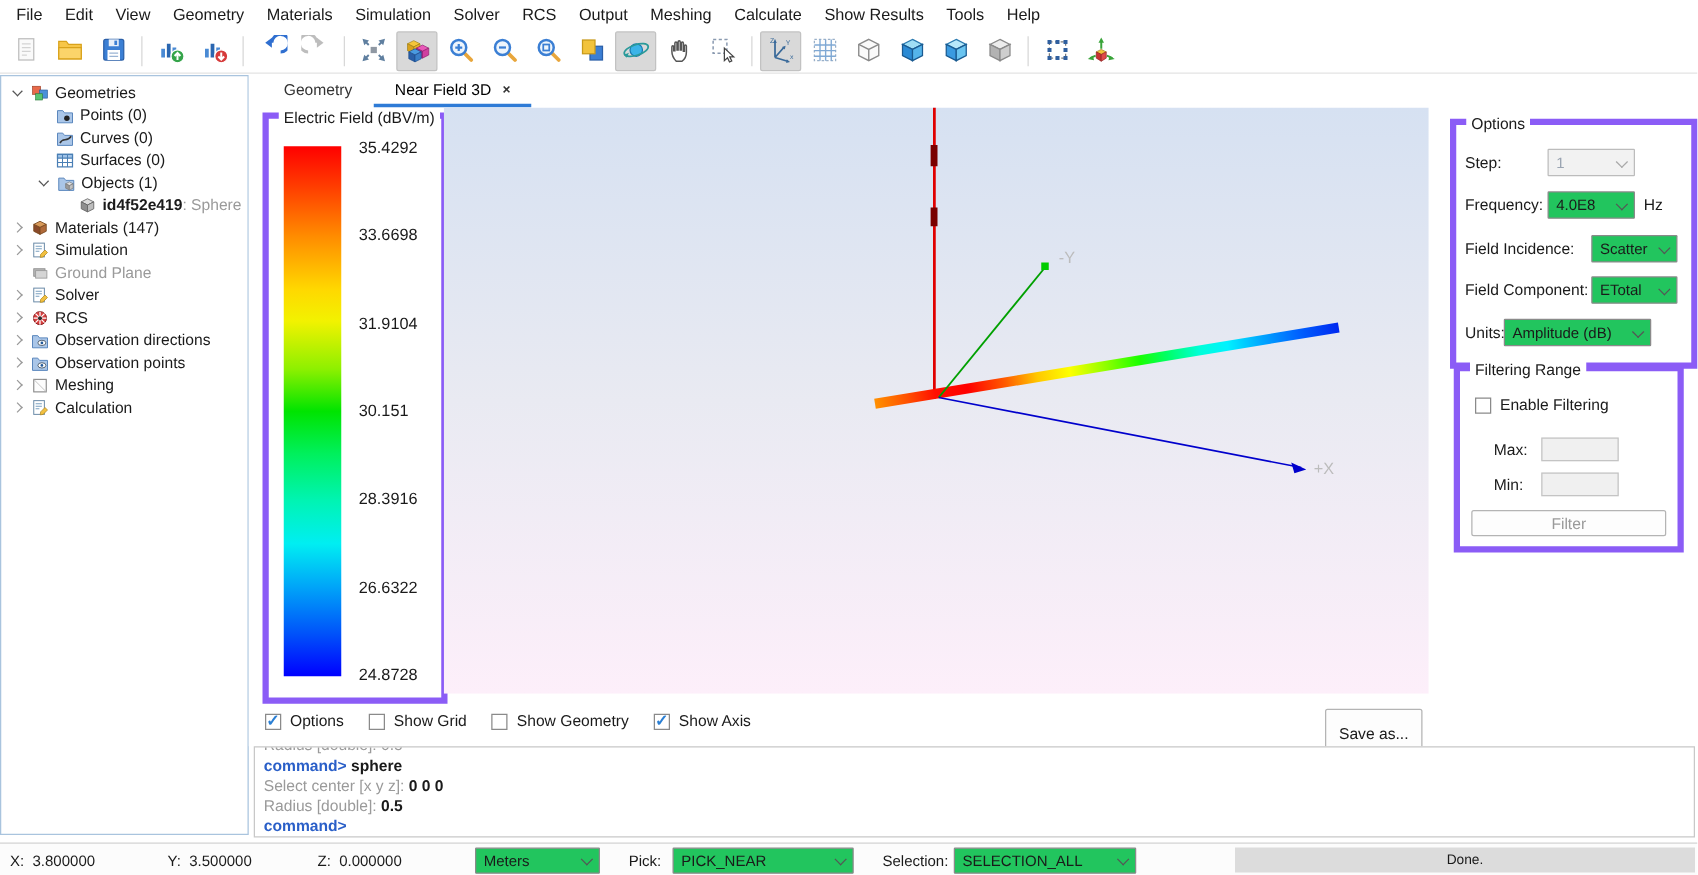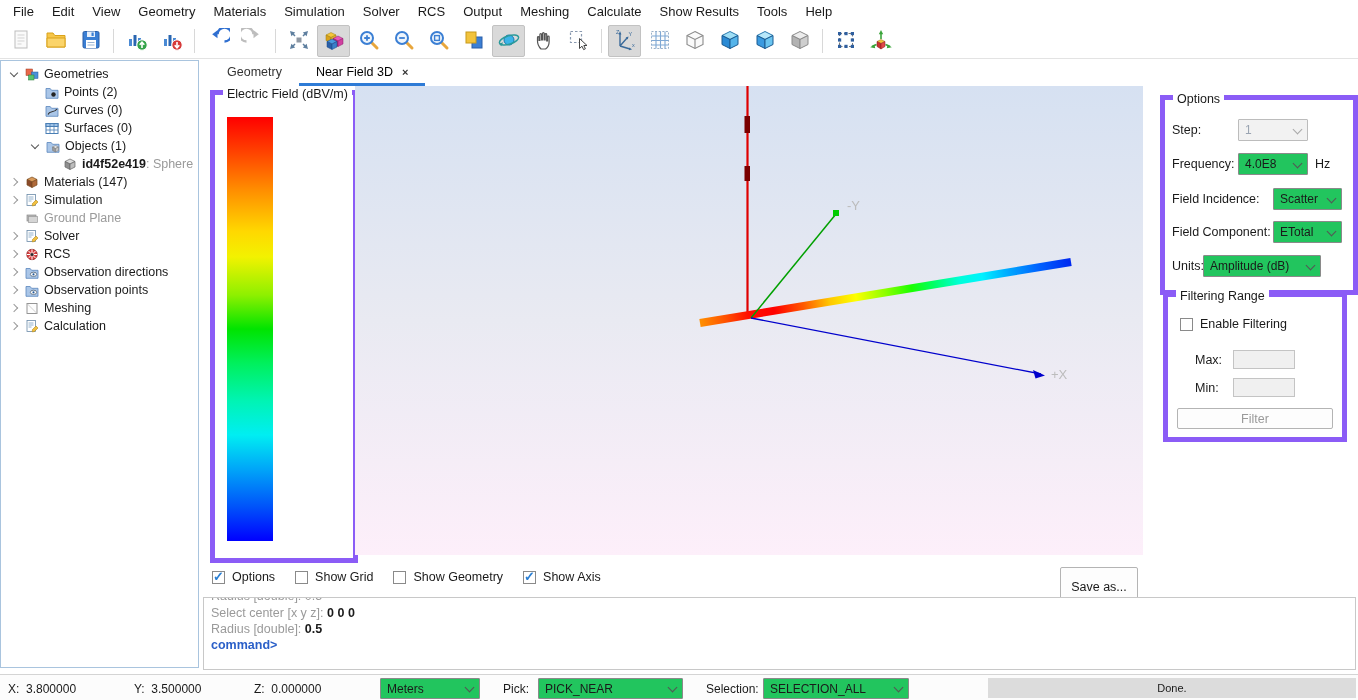--- a/index.html
+++ b/index.html
@@ -305,21 +305,21 @@
       </span>
       <span class="tlabel">Geometries</span>
     </div>
   <div class="trow p1">
       <span class="ticon">
         <svg width="14" height="14">
           <path d="M1 3.5 h4.2 l1.4 1.8 H13 v8 H1 z" fill="#aac6e8" stroke="#5b87bd" stroke-width="0.8"></path>
           <circle cx="8.5" cy="9.5" r="2.2" fill="#222"></circle>
         </svg>
       </span>
-      <span class="tlabel">Points (2)</span>
+      <span class="tlabel">Points (0)</span>
     </div>
   <div class="trow p1">
       <span class="ticon">
         <svg width="14" height="14">
           <path d="M1 3.5 h4.2 l1.4 1.8 H13 v8 H1 z" fill="#aac6e8" stroke="#5b87bd" stroke-width="0.8"></path>
           <path d="M3 11.5 C5 6.5 8.5 11 12 6" stroke="#333" fill="none" stroke-width="1.2"></path>
         </svg>
       </span>
       <span class="tlabel">Curves (0)</span>
     </div>
@@ -463,20 +463,29 @@
       <span>Near Field 3D</span>
       <span class="tabclose">×</span>
     </div>
 </div>
 
 <div class="content">
 
   <div class="groupbox" style="left:11px;top:4px;width:138px;height:463px">
     <span class="gtitle">Electric Field (dBV/m)</span>
     <div class="gradbar"></div>
+    <div class="gradlabels">
+      <span>35.4292</span>
+      <span>33.6698</span>
+      <span>31.9104</span>
+      <span>30.151</span>
+      <span>28.3916</span>
+      <span>26.6322</span>
+      <span>24.8728</span>
+    </div>
   </div>
 
   <svg class="viewport" viewBox="0 0 788 469">
     <defs>
       <linearGradient id="vbg" x1="0" y1="0" x2="0" y2="1">
         <stop offset="0" stop-color="#d6e1f2"></stop>
           <stop offset="0.5" stop-color="#e9eaf2"></stop>
           <stop offset="1" stop-color="#fdeffa"></stop>
       </linearGradient>
       <linearGradient id="strip" gradientUnits="userSpaceOnUse" x1="345" y1="237" x2="716" y2="176">
@@ -571,20 +580,21 @@
         <span>Show Axis</span>
       </div>
   </div>
   <div class="btn" style="position:absolute;left:861px;top:481px;width:78px;height:40px">Save as...</div>
 </div>
 
 <div class="console">
   <div class="clipline">
       <span>Radius [double]: 0.5</span>
     </div>
+  <div class="cline"><span class="prompt">command&gt;</span> <span class="cmdtxt">sphere</span></div>
   <div class="cline"><span class="clabel">Select center [x y z]:</span> <span class="cval">0 0 0</span></div>
   <div class="cline"><span class="clabel">Radius [double]:</span> <span class="cval">0.5</span></div>
   <div class="cline"><span class="prompt">command&gt;</span></div>
 </div>
 
 <div class="statusbar">
   <span class="sitem" style="left:8px"><span>X:</span>&nbsp;&nbsp;<span>3.800000</span></span>
   <span class="sitem" style="left:134px"><span>Y:</span>&nbsp;&nbsp;<span>3.500000</span></span>
   <span class="sitem" style="left:254px"><span>Z:</span>&nbsp;&nbsp;<span>0.000000</span></span>
   <div class="combo" style="left:380px;top:3px;width:100px;height:21px">

